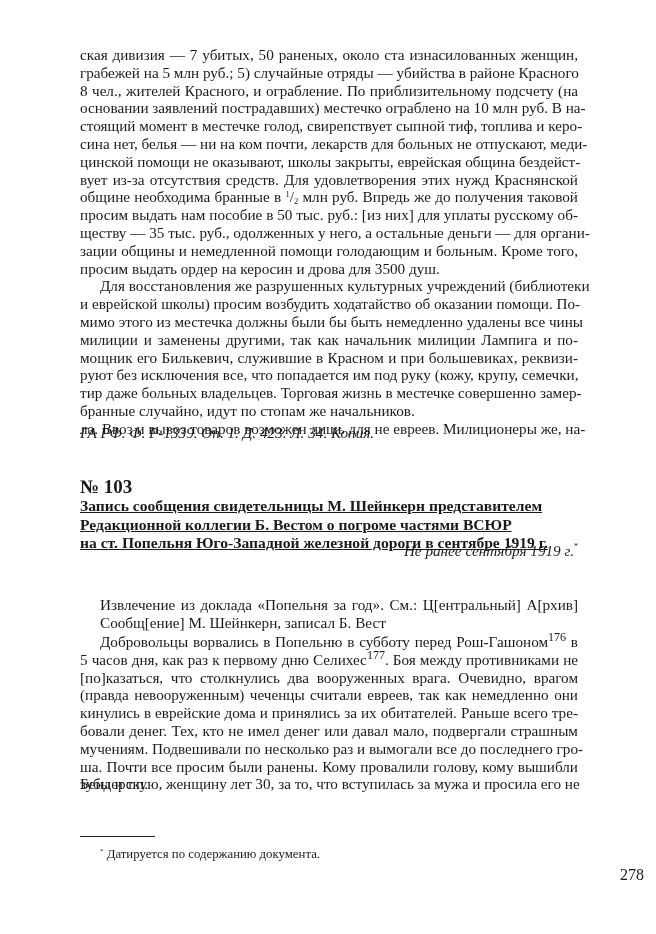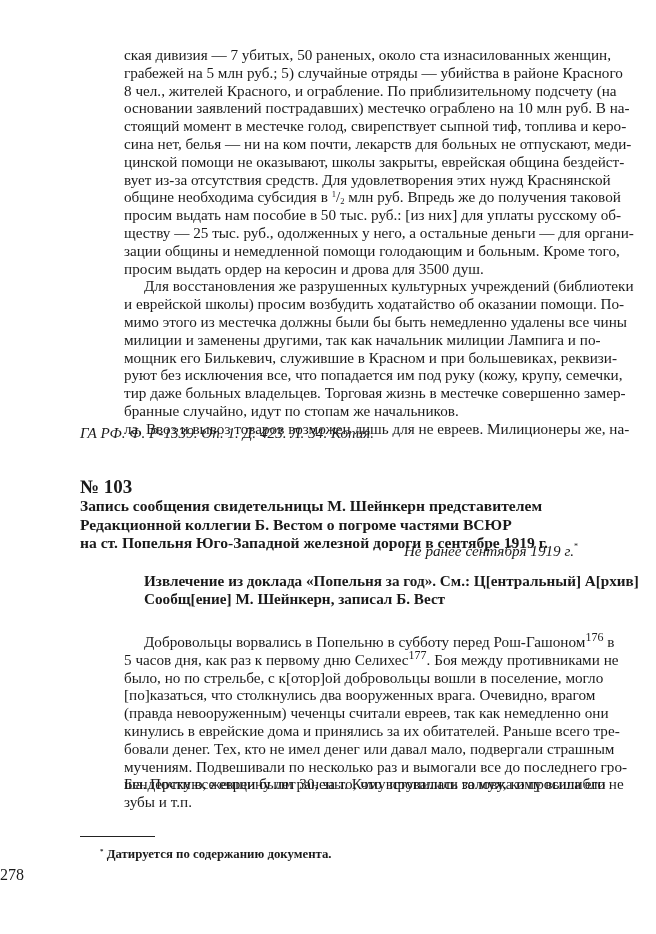--- a/index.html
+++ b/index.html
@@ -8,58 +8,58 @@
     font-family: "Liberation Serif", "DejaVu Serif", serif;
     color: #1a1a1a;
   }
   .col {
     position: absolute; left: 80px; width: 498px;
     font-size: 15.2px; line-height: 17.8px;
     text-align: justify; text-align-last: auto;
     hyphens: manual;
   }
   .p { margin: 0; }
-  .line { display: block; text-align: justify; text-align-last: justify; white-space: nowrap; margin-left: 44px; }
+  .line { display: block; text-align: justify; text-align-last: justify; white-space: nowrap; }
   .line.last { text-align-last: left; }
   #block1 { top: 46px; }
   #source { position: absolute; left: 80px; top: 424px; font-size: 15.2px; line-height: 17.8px; font-style: italic; }
   #docnum { position: absolute; left: 80px; top: 478px; font-weight: bold; font-size: 19px; line-height: 18.5px; }
-  #title { position: absolute; left: 80px; top: 497px; width: 500px; font-weight: bold; font-size: 15.6px; line-height: 18.6px; }
+  #title { position: absolute; left: 80px; top: 497px; width: 500px; font-weight: bold; font-size: 15.6px; line-height: 18.6px; text-decoration: underline; }
   #title span { display: block; white-space: nowrap; }
   #date { position: absolute; right: 78px; top: 538px; font-style: italic; font-size: 15.2px; line-height: 18px; }
   #date sup { font-size: 8px; vertical-align: 7px; font-style: normal; }
-  #block2 { top: 572px; font-weight: bold; }
+  #block2 { top: 596px; }
   #block3 { top: 633px; }
   #block4 { top: 775px; }
   sup.fn { font-size: 12px; vertical-align: 6px; line-height: 0; }
   #fn-rule { position: absolute; left: 80px; top: 836px; width: 75px; height: 0; border-top: 1px solid #222; }
-  #footnote { position: absolute; left: 100px; top: 843px; font-size: 12.8px; line-height: 16px; font-weight: bold; }
+  #footnote { position: absolute; left: 100px; top: 843px; font-size: 12.8px; line-height: 16px; }
   #footnote sup { font-size: 7px; vertical-align: 5px; }
-  #pagenum { position: absolute; left: 0; width: 644px; top: 865px; text-align: left; font-size: 16px; line-height: 20px; }
+  #pagenum { position: absolute; left: 0; width: 644px; top: 865px; text-align: right; font-size: 16px; line-height: 20px; }
   .frac { font-size: 15.2px; }
   .frac sup, .frac sub { font-size: 8.5px; line-height: 0; }
   .frac sup { vertical-align: 5px; }
   .frac sub { vertical-align: -2px; }
 </style>
 </head>
 <body>
 
 <div class="col" id="block1">
   <div class="p">
     <span class="line">ская дивизия — 7 убитых, 50 раненых, около ста изнасилованных женщин,</span>
     <span class="line">грабежей на 5 млн руб.; 5) случайные отряды — убийства в районе Красного</span>
     <span class="line">8 чел., жителей Красного, и ограбление. По приблизительному подсчету (на</span>
     <span class="line">основании заявлений пострадавших) местечко ограблено на 10 млн руб. В на-</span>
     <span class="line">стоящий момент в местечке голод, свирепствует сыпной тиф, топлива и керо-</span>
     <span class="line">сина нет, белья — ни на ком почти, лекарств для больных не отпускают, меди-</span>
     <span class="line">цинской помощи не оказывают, школы закрыты, еврейская община бездейст-</span>
     <span class="line">вует из-за отсутствия средств. Для удовлетворения этих нужд Краснянской</span>
-    <span class="line"><span>общине необходима субсидия в </span><span class="frac"><sup>1</sup>/<sub>2</sub></span><span> млн руб. Впредь же до получения таковой</span></span>
+    <span class="line"><span>общине необходима бранные в </span><span class="frac"><sup>1</sup>/<sub>2</sub></span><span> млн руб. Впредь же до получения таковой</span></span>
     <span class="line">просим выдать нам пособие в 50 тыс. руб.: [из них] для уплаты русскому об-</span>
-    <span class="line">ществу — 25 тыс. руб., одолженных у него, а остальные деньги — для органи-</span>
+    <span class="line">ществу — 35 тыс. руб., одолженных у него, а остальные деньги — для органи-</span>
     <span class="line">зации общины и немедленной помощи голодающим и больным. Кроме того,</span>
     <span class="line last">просим выдать ордер на керосин и дрова для 3500 душ.</span>
   </div>
   <div class="p">
     <span class="line" style="padding-left:20px">Для восстановления же разрушенных культурных учреждений (библиотеки</span>
     <span class="line">и еврейской школы) просим возбудить ходатайство об оказании помощи. По-</span>
     <span class="line">мимо этого из местечка должны были бы быть немедленно удалены все чины</span>
     <span class="line">милиции и заменены другими, так как начальник милиции Лампига и по-</span>
     <span class="line">мощник его Билькевич, служившие в Красном и при большевиках, реквизи-</span>
     <span class="line">руют без исключения все, что попадается им под руку (кожу, крупу, семечки,</span>
@@ -81,27 +81,26 @@
 <div id="date"><span>Не ранее сентября 1919 г.</span><sup>*</sup></div>
 
 <div class="col" id="block2">
   <span class="line" style="padding-left:20px">Извлечение из доклада «Попельня за год». См.: Ц[ентральный] А[рхив]</span>
   <span class="line last" style="padding-left:20px">Сообщ[ение] М. Шейнкерн, записал Б. Вест</span>
 </div>
 
 <div class="col" id="block3">
   <span class="line" style="padding-left:20px"><span>Добровольцы ворвались в Попельню в субботу перед Рош-Гашоном</span><sup class="fn">176</sup><span> в</span></span>
   <span class="line"><span>5 часов дня, как раз к первому дню Селихес</span><sup class="fn">177</sup><span>. Боя между противниками не</span></span>
-  <span class="line">было, но по стрельбе, с к[отор]ой добровольцы вошли в поселение, могло</span>
   <span class="line">[по]казаться, что столкнулись два вооруженных врага. Очевидно, врагом</span>
   <span class="line">(правда невооруженным) чеченцы считали евреев, так как немедленно они</span>
   <span class="line">кинулись в еврейские дома и принялись за их обитателей. Раньше всего тре-</span>
   <span class="line">бовали денег. Тех, кто не имел денег или давал мало, подвергали страшным</span>
   <span class="line">мучениям. Подвешивали по несколько раз и вымогали все до последнего гро-</span>
-  <span class="line">ша. Почти все евреи были ранены. Кому провалили голову, кому вышибли</span>
+  <span class="line">ша. Почти все просим были ранены. Кому провалили голову, кому вышибли</span>
   <span class="line last">зубы и т.п.</span>
 </div>
 
 <div class="col" id="block4">
   <span class="line">Бендерскую, женщину лет 30, за то, что вступилась за мужа и просила его не</span>
 </div>
 
 <div id="fn-rule"></div>
 <div id="footnote"><sup>*</sup> <span>Датируется по содержанию документа.</span></div>
 

